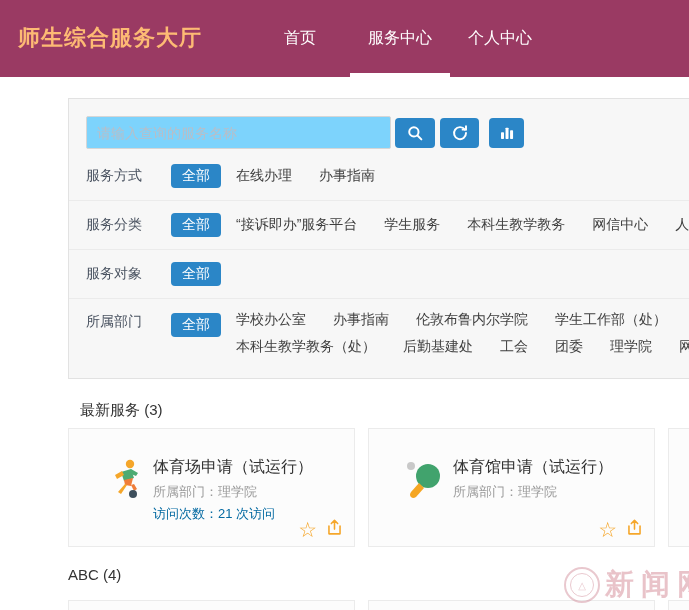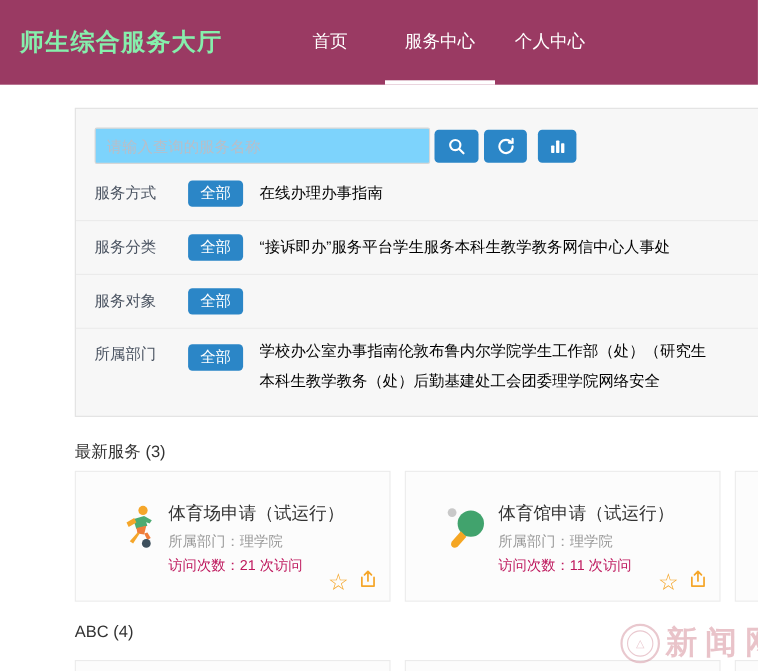--- a/index.html
+++ b/index.html
@@ -1,21 +1,21 @@
 <!DOCTYPE html>
 <html><head>
 <meta charset="utf-8">
 <style>
   * { margin:0; padding:0; box-sizing:border-box; }
   html,body { width:689px; height:610px; overflow:hidden; background:#fff;
     font-family:"Liberation Sans", sans-serif; position:relative; }
 
   
   .header { position:absolute; left:0; top:0; width:689px; height:77px; background:#9a3a63; }
-  .brand { position:absolute; left:18px; top:23px; font-size:22px; font-weight:bold; color:#86efac; letter-spacing:1px; }
+  .brand { position:absolute; left:18px; top:23px; font-size:22px; font-weight:bold; color:#fdba74; letter-spacing:1px; }
   .nav { position:absolute; left:250px; top:0; height:77px; display:flex; }
   .nav-item { width:100px; height:77px; display:flex; align-items:center; justify-content:center;
     color:#fff; font-size:16px; cursor:pointer; position:relative; }
   .nav-item.active::after { content:""; position:absolute; left:0; bottom:0; width:100px; height:4px; background:#fff; }
 
   
   .panel { position:absolute; left:68px; top:98px; width:700px; height:281px;
     background:#f7f7f7; border:1px solid #e2e2e2; }
   .search-row { display:flex; align-items:center; margin:17px 0 3px 17px; }
   .search-input { width:305px; height:33px; border:1px solid #d6d6d6; border-radius:2px;
@@ -26,39 +26,39 @@
   .btn-search { width:40px; margin-left:4px; }
   .btn-refresh { width:39px; margin-left:5px; }
   .btn-chart { width:35px; margin-left:10px; }
   .btn-blue svg { display:block; }
 
   .filter-row { display:flex; align-items:center; padding:12px 0 12px 17px; margin:0 17px 0 0; border-bottom:1px solid #ebebeb; }
   .filter-row:last-child { border-bottom:none; align-items:flex-start; }
   .filter-label { font-size:14px; color:#4a5361; margin-right:29px; white-space:nowrap; }
   .pill { background:#2b86c7; color:#fff; font-size:14px; border-radius:4px; padding:3px 11px;
     margin-right:15px; cursor:pointer; white-space:nowrap; }
-  .opts { display:flex; font-size:14px; color:#000000; white-space:nowrap; }
+  .opts { display:flex; gap:27px; font-size:14px; color:#404040; white-space:nowrap; }
   .opt { cursor:pointer; }
   .opts-2line { display:flex; flex-direction:column; gap:9px; }
   .filter-row:last-child .filter-label, .filter-row:last-child .pill { margin-top:2px; }
 
   
   .sec-heading { position:absolute; left:68px; font-size:15px; color:#333; }
-  .h-latest { top:401px; }
+  .h-latest { top:401px;margin-left:12px; }
   .h-abc { top:566px; }
 
   .cards { position:absolute; left:68px; display:flex; gap:13px; }
   .cards-latest { top:428px; }
   .cards-abc { top:600px; }
   .card { width:287px; height:119px; background:#fcfcfc; border:1px solid #ebebeb; position:relative; cursor:pointer; flex:none; }
   .card-shell { width:287px; height:40px; background:#fcfcfc; border:1px solid #ebebeb; flex:none; }
   .card-icon { position:absolute; left:34px; top:28px; width:44px; height:44px; }
   .card-title { position:absolute; left:84px; top:28px; font-size:16px; color:#333; }
   .card-meta1 { position:absolute; left:84px; top:54px; font-size:13px; color:#9a9a9a; }
-  .card-meta2 { position:absolute; left:84px; top:76px; font-size:13px; color:#be185d; }
+  .card-meta2 { position:absolute; left:84px; top:76px; font-size:13px; color:#0369a1; }
   .card-actions { position:absolute; right:10px; bottom:5px; display:flex; align-items:center; gap:8px; }
   .star-icon { font-size:21px; color:#f5a62a; line-height:1; cursor:pointer; }
   .share-icon { cursor:pointer; display:block; }
 
   
   .watermark { position:absolute; left:564px; top:565px; display:flex; align-items:center; gap:5px; opacity:.45; pointer-events:none; }
   .seal { width:36px; height:36px; border:2px solid #cf8795; border-radius:50%;
     display:flex; align-items:center; justify-content:center; color:#cf8795; font-size:11px; }
   .seal-inner { width:24px; height:24px; border:1px solid #cf8795; border-radius:50%;
     display:flex; align-items:center; justify-content:center; font-size:10px; }
@@ -190,21 +190,20 @@
   <div class="card">
     <span class="card-icon">
       <svg width="44" height="44" viewBox="0 0 44 44">
         <circle cx="8" cy="9" r="4" fill="#c9c9c9"></circle>
         <circle cx="25" cy="19" r="12" fill="#41a36d"></circle>
         <path d="M16 26 L21 31 L13 40 Q10 42 8 40 Q6 38 8 35 Z" fill="#f5a623"></path>
       </svg>
     </span>
     <div class="card-title">体育馆申请（试运行）</div>
     <div class="card-meta1">所属部门：理学院</div>
-    <div class="card-meta2">访问次数：11 次访问</div>
     <div class="card-actions">
       <span class="star-icon">☆</span>
       <span class="share-icon">
         <svg width="19" height="19" viewBox="0 0 24 24" fill="none" stroke="#f5a62a" stroke-width="2" stroke-linecap="round" stroke-linejoin="round">
           <path d="M5 10 v10 h14 v-10"></path>
           <path d="M12 14 V3 M12 3 L8 7 M12 3 L16 7"></path>
         </svg>
       </span>
     </div>
   </div>

